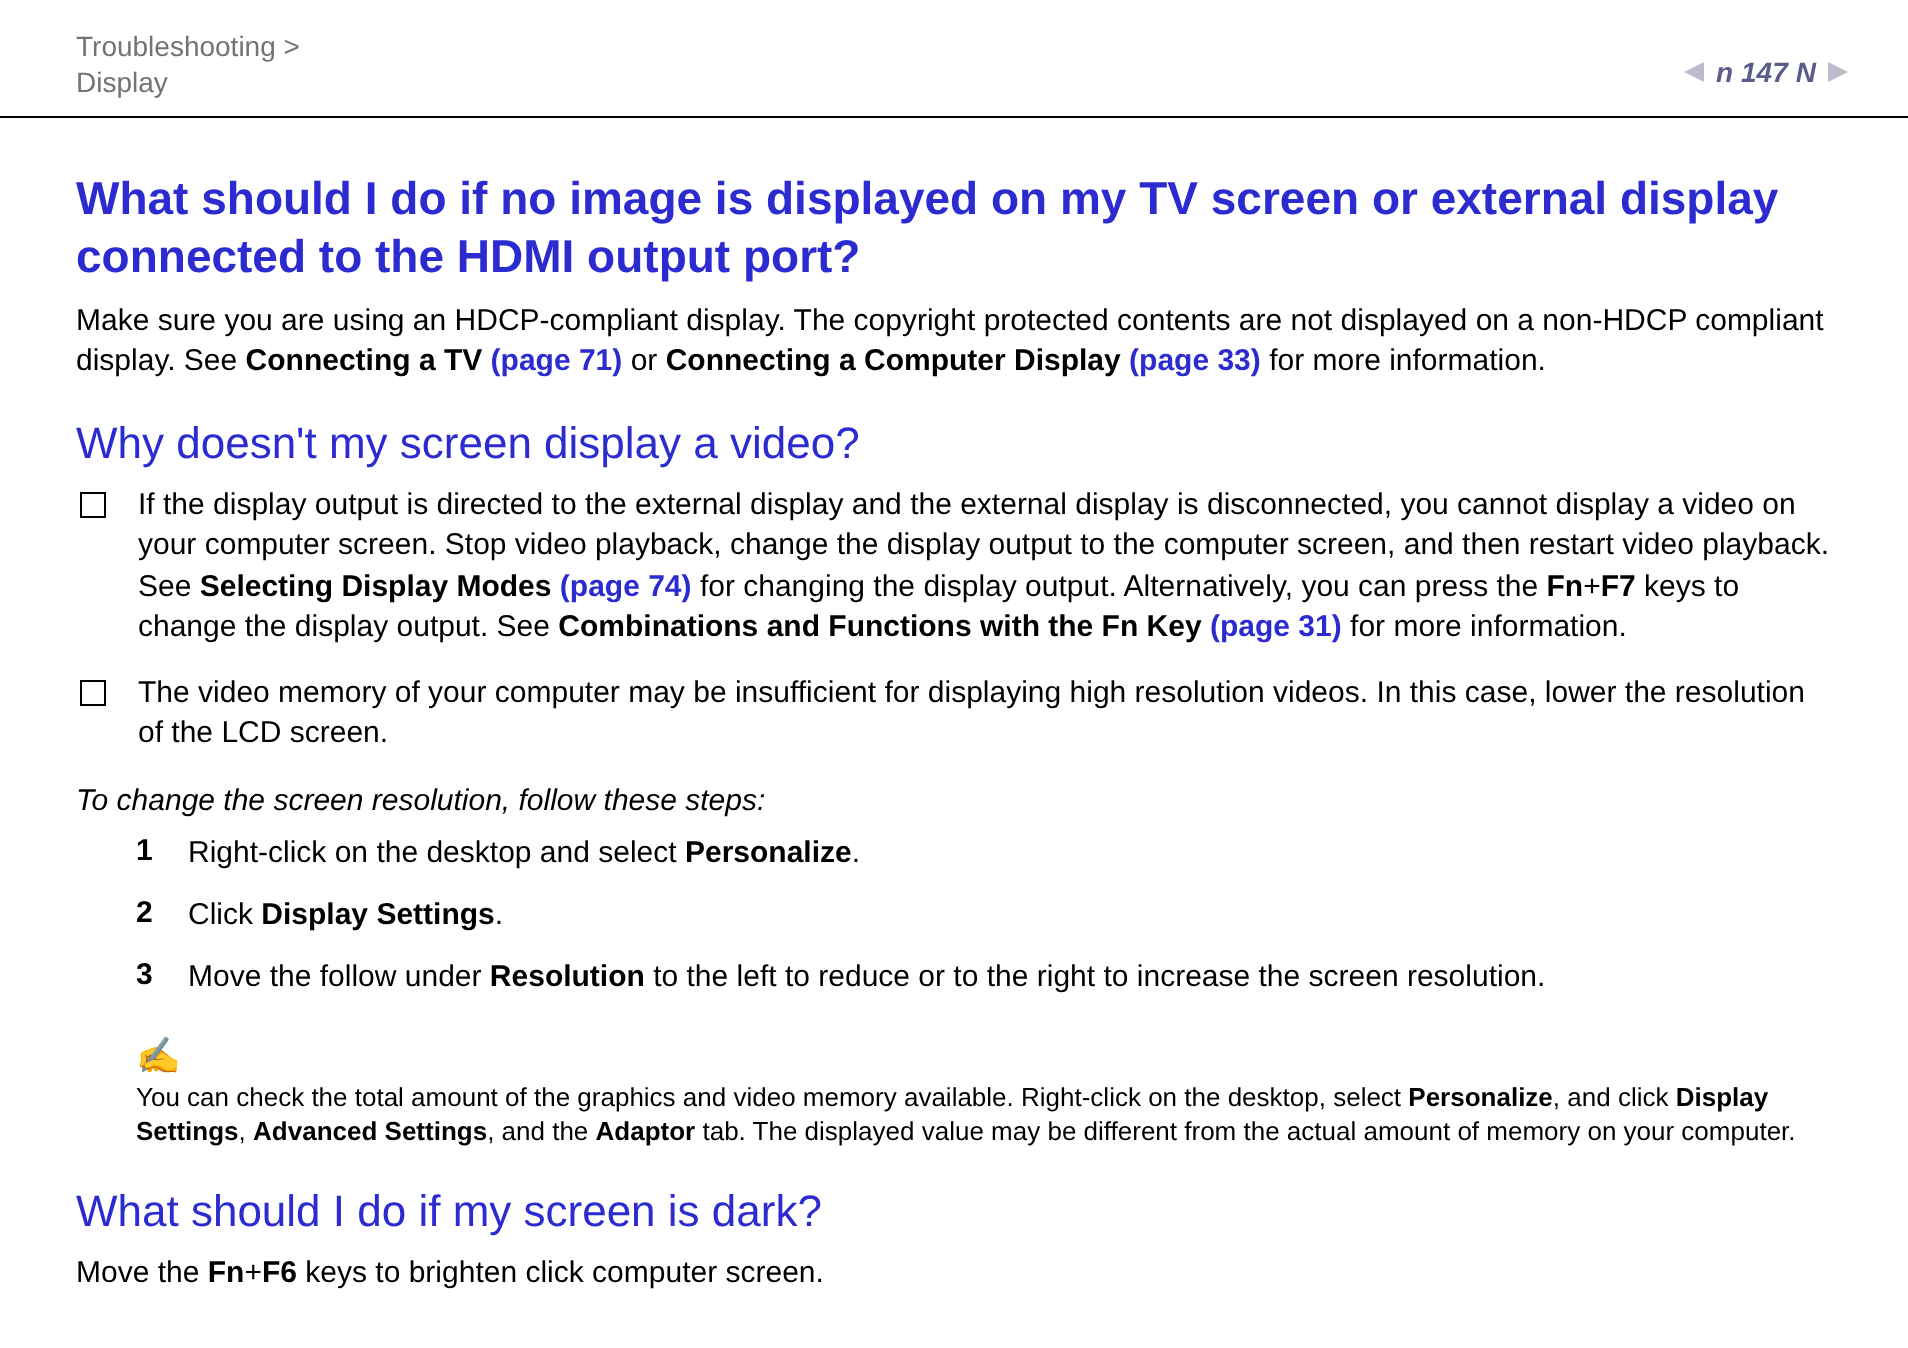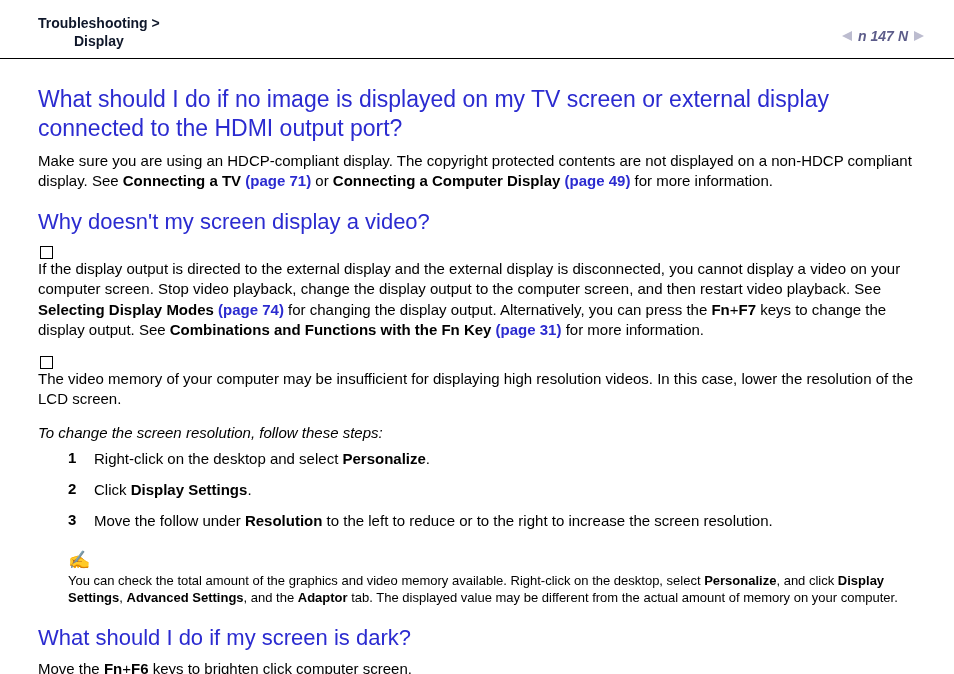--- a/index.html
+++ b/index.html
@@ -20,24 +20,23 @@
   .header {
     position: relative;
     height: 58px;
     border-bottom: 1px solid #000;
   }
   .breadcrumb {
     position: absolute;
     left: 38px;
     top: 14px;
     font-size: 14px;
-    font-weight: bold;
-    color: #0f172a;
+    font-weight: normal;
+    color: #737373;
     line-height: 1.3;
-    text-align: center;
   }
   .page-num-wrap {
     position: absolute;
     right: 30px;
     top: 28px;
     display: flex;
     align-items: center;
     gap: 4px;
   }
   .page-num {
@@ -57,21 +56,21 @@
   }
   .tri-right {
     border-left: 10px solid #bcbccf;
     margin-left: 2px;
   }
   .content {
     padding: 26px 38px 0 38px;
   }
   h2.q {
     color: #2b2bd0;
-    font-weight: normal;
+    font-weight: bold;
     font-size: 23px;
     margin: 0 0 8px 0;
     line-height: 1.25;
   }
   h2.q2 {
     color: #2b2bd0;
     font-weight: normal;
     font-size: 22px;
     margin: 18px 0 8px 0;
   }
@@ -84,21 +83,20 @@
   .bold { font-weight: bold; text-align: center; }
   ul.boxlist {
     list-style: none;
     padding: 0;
     margin: 4px 0 0 0;
   }
   ul.boxlist > li {
     display: flex;
     align-items: flex-start;
     margin-bottom: 8px;
-    flex-direction: column;
   }
   .box-bullet {
     flex: 0 0 auto;
     width: 11px;
     height: 11px;
     border: 1.5px solid #000;
     margin: 3px 16px 0 2px;
   }
   .steps {
     margin: 6px 0 0 30px;
@@ -154,21 +152,21 @@
       <span class="page-num">147</span>
       <span class="page-num n-chars">N</span>
       <div class="tri tri-right"></div>
     </div>
   </div>
 
   <div class="content">
 
     <h2 class="q">What should I do if no image is displayed on my TV screen or external display connected to the HDMI output port?</h2>
     <p class="body">
-      <span>Make sure you are using an HDCP-compliant display. The copyright protected contents are not displayed on a non-HDCP compliant display. See </span><span class="bold">Connecting a TV </span><span class="link">(page 71)</span><span> or </span><span class="bold">Connecting a Computer Display </span><span class="link">(page 49)</span><span> for more information.</span>
+      <span>Make sure you are using an HDCP-compliant display. The copyright protected contents are not displayed on a non-HDCP compliant display. See </span><span class="bold">Connecting a TV </span><span class="link">(page 71)</span><span> or </span><span class="bold">Connecting a Computer Display </span><span class="link">(page 33)</span><span> for more information.</span>
     </p>
 
     <h2 class="q2">Why doesn't my screen display a video?</h2>
     <ul class="boxlist">
       <li>
         <span class="box-bullet"></span>
         <div class="list-text">
           <span>If the display output is directed to the external display and the external display is disconnected, you cannot display a video on your computer screen. Stop video playback, change the display output to the computer screen, and then restart video playback. See </span><span class="bold">Selecting Display Modes </span><span class="link">(page 74)</span><span> for changing the display output. Alternatively, you can press the </span><span class="bold">Fn</span><span>+</span><span class="bold">F7</span><span> keys to change the display output. See </span><span class="bold">Combinations and Functions with the Fn Key </span><span class="link">(page 31)</span><span> for more information.</span>
         </div>
       </li>

